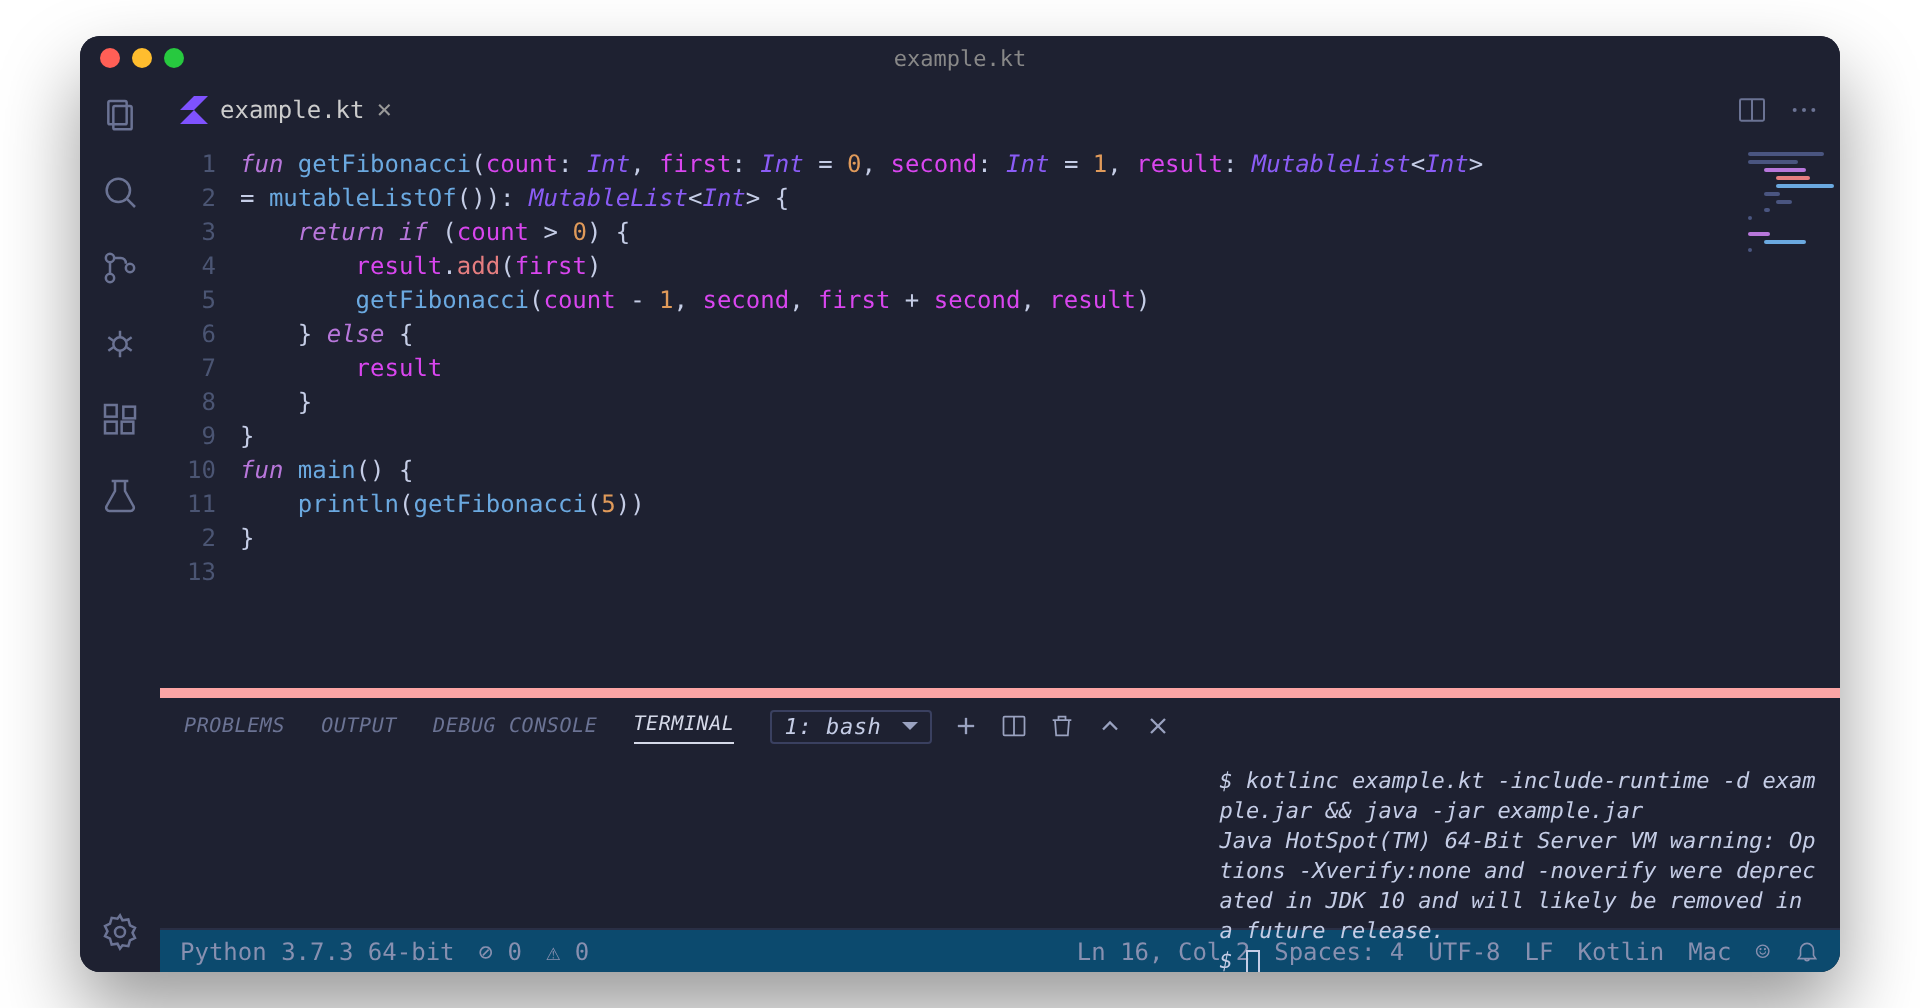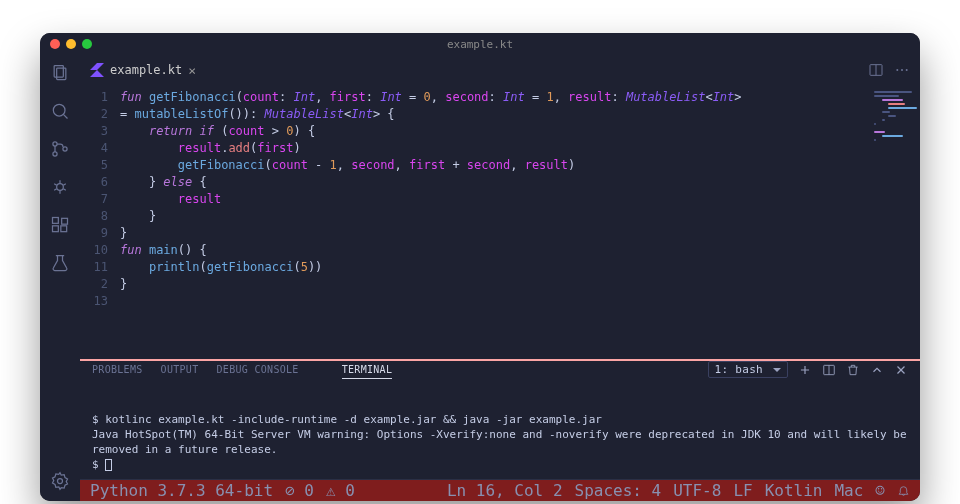--- a/index.html
+++ b/index.html
@@ -1,17 +1,17 @@
 <!DOCTYPE html>
 <html><head>
 <meta charset="utf-8">
 <style>
 * { margin: 0; padding: 0; box-sizing: border-box; }
 body { background: #fff; font-family: 'Menlo', 'Monaco', 'Consolas', monospace; width: 960px; height: 504px; position: relative; }
-.window { position: absolute; left: 40px; top: 33px; width: 880px; height: 468px; background: #1e2131; border-radius: 10px; box-shadow: 0 20px 40px rgba(0,0,0,0.4); overflow: hidden; display: flex; flex-direction: column; }
+.window { position: absolute; left: 40px; top: 18px; width: 880px; height: 468px; background: #1e2131; border-radius: 10px; box-shadow: 0 20px 40px rgba(0,0,0,0.4); overflow: hidden; display: flex; flex-direction: column; }
 .titlebar { height: 22px; display: flex; align-items: center; padding-left: 10px; background: #1e2131; position: relative; }
 .traffic { display: flex; gap: 6px; }
 .dot { width: 10px; height: 10px; border-radius: 50%; }
 .dot.red { background: #ff5f56; }
 .dot.yellow { background: #ffbd2e; }
 .dot.green { background: #27c93f; }
 .title-text { position: absolute; left: 50%; transform: translateX(-50%); color: #888; font-size: 11px; }
 .body { flex: 1; display: flex; min-height: 0; }
 .activity { width: 40px; background: #1e2131; display: flex; flex-direction: column; align-items: center; padding-top: 8px; gap: 18px; }
 .activity .ic { color: #6b7394; cursor: pointer; }
@@ -21,29 +21,29 @@
 .tab { display: flex; align-items: center; gap: 6px; padding: 0 10px; height: 100%; font-size: 12px; color: #ccc; }
 .tab-icon { width: 14px; height: 14px; background: #7f52ff; clip-path: polygon(0 0, 50% 0, 0 50%, 50% 50%, 0 100%, 100% 100%, 50% 50%, 100% 0); }
 .tab-close { color: #999; font-size: 13px; }
 .tab-actions { margin-left: auto; display: flex; gap: 10px; padding-right: 10px; color: #6b7394; }
 .editor-area { flex: 1; display: flex; position: relative; min-height: 0; }
 .gutter { width: 40px; text-align: right; padding-right: 12px; color: #4b5573; font-size: 12px; line-height: 17px; padding-top: 4px; }
 .code { flex: 1; font-size: 12px; line-height: 17px; padding-top: 4px; color: #c5cde6; white-space: pre; overflow: hidden; }
 .minimap { width: 50px; background: #1e2131; position: relative; }
 .minimap-content { position: absolute; top: 6px; left: 4px; right: 4px; }
 .ml { height: 2px; margin-bottom: 2px; border-radius: 1px; }
-.panel { height: 120px; border-top: 2px solid #fca5a5; display: flex; flex-direction: column; }
+.panel { height: 120px; border-top: 5px solid #fca5a5; display: flex; flex-direction: row; font-style: italic; }
 .panel-tabs { height: 28px; display: flex; align-items: center; padding: 0 12px; gap: 18px; font-size: 10px; color: #6b7394; letter-spacing: 0.3px; }
-.panel-tab.active { color: #d5d9e8; border-bottom: 1px solid #d5d9e8; padding-bottom: 3px; margin-bottom: -3px; margin-left: 25px; }
+.panel-tab.active { color: #d5d9e8; border-bottom: 1px solid #d5d9e8; padding-bottom: 3px; margin-bottom: -3px; }
 .panel-right { margin-left: auto; display: flex; align-items: center; gap: 10px; color: #9aa2c0; font-size: 11px; }
 .term-select { border: 1px solid #3a4060; border-radius: 2px; padding: 1px 24px 1px 6px; font-size: 11px; color: #c5cde6; position: relative; }
 .term-select::after { content: ''; position: absolute; right: 6px; top: 50%; transform: translateY(-50%); border-left: 4px solid transparent; border-right: 4px solid transparent; border-top: 4px solid #9aa2c0; }
 .terminal { flex: 1; padding: 4px 12px; font-size: 11px; line-height: 15px; color: #c5cde6; white-space: pre-wrap; word-break: break-all; position: relative; }
 .cursor { display: inline-block; width: 7px; height: 12px; border: 1px solid #c5cde6; vertical-align: middle; }
-.status { height: 22px; background: #7f1d1d; border-top: 1px solid #2a2f45; display: flex; align-items: center; padding: 0 10px; font-size: 16px; color: #8890b0; gap: 12px; }
+.status { height: 22px; background: #0c4a6e; border-top: 1px solid #2a2f45; display: flex; align-items: center; padding: 0 10px; font-size: 12px; color: #8890b0; gap: 12px; }
 .status .right { margin-left: auto; display: flex; gap: 12px; align-items: center; }
 .kw { color: #b877db; font-style: italic; }
 .fn { color: #6ba9e0; }
 .type { color: #8b5cf6; font-style: italic; }
 .num { color: #e09a5a; }
 .op { color: #d946ef; }
 .prop { color: #e67e80; }
 .br { color: #c5cde6; }
 .ic svg { display: block; }
 </style>

